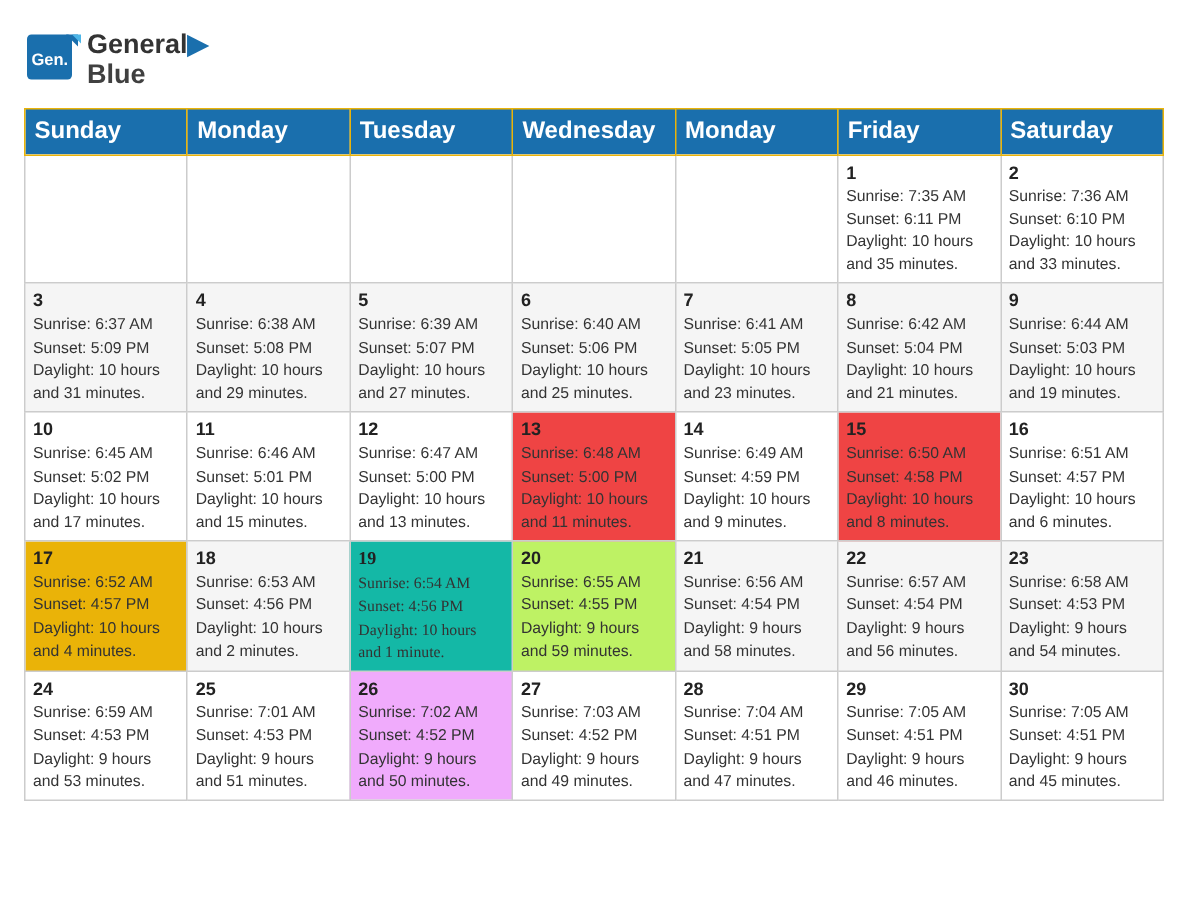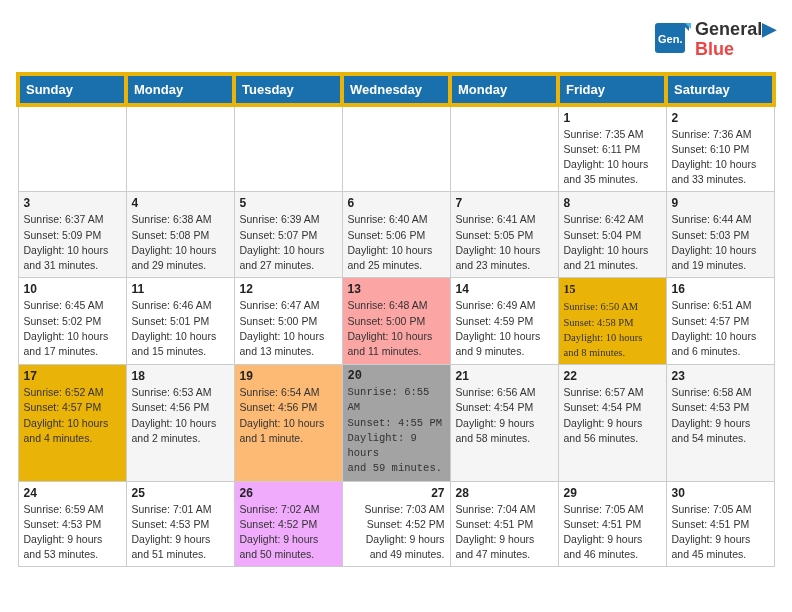--- a/index.html
+++ b/index.html
@@ -6,21 +6,21 @@
     body {
       font-family: Arial, sans-serif;
       background: #fff;
       width: 792px;
       min-height: 612px;
       padding: 16px;
     }
     .header {
       display: flex;
       align-items: flex-start;
-      justify-content: flex-end;
+      justify-content: flex-start;
       margin-bottom: 12px;
     }
     .logo {
       display: flex;
       flex-direction: column;
       align-items: flex-start;
       margin-top: 4px;
     }
     .logo-wrapper {
       display: flex;
@@ -41,25 +41,25 @@
       margin-top: 2px;
     }
     .calendar {
       width: 100%;
       border-collapse: collapse;
       border: 1px solid #ccc;
     }
     .calendar th {
       background: #1a6fad;
       color: #fff;
-      font-size: 13px;
+      font-size: 16px;
       font-weight: bold;
       padding: 6px 6px;
       text-align: left;
-      border: 4px solid #eab308;
+      border: 1px solid #eab308;
     }
     .calendar td {
       vertical-align: top;
       border: 1px solid #ccc;
       padding: 4px 5px;
       width: calc(100% / 7);
       min-height: 80px;
       font-size: 10.5px;
       color: #333;
       background: #fff;
@@ -92,21 +92,21 @@
   <div class="logo">
     <div class="logo-wrapper">
       <svg width="38" height="38" viewBox="0 0 38 38">
         <rect x="2" y="2" width="30" height="30" rx="3" fill="#1a6fad"></rect>
         <polygon points="28,2 36,10 36,2" fill="#1a6fad"></polygon>
         <polygon points="32,2 38,2 38,8" fill="#4db6e8"></polygon>
         <text x="5" y="22" font-size="11" font-family="Arial" font-weight="bold" fill="white">Gen.</text>
       </svg>
       <div style="margin-left:4px;">
         <div style="font-size:18px;font-weight:bold;color:#333;line-height:1.1;">General<span style="color:#1a6fad;">▶</span></div>
-        <div style="font-size:18px;font-weight:bold;color:#ef4444;line-height:1.1;">Blue</div>
+        <div style="font-size:18px;font-weight:bold;color:#404040;line-height:1.1;">Blue</div>
       </div>
     </div>
   </div>
   <div class="title-block">
     <div class="month-title"></div>
     <div class="subtitle"></div>
   </div>
 </div>
 
 <table class="calendar">
@@ -209,35 +209,35 @@
 Daylight: 10 hours
 and 15 minutes.</div>
         </td>
         <td style="background: rgb(255, 255, 255);">
           <div class="day-number">12</div>
           <div class="day-info" style="white-space: pre-line;">Sunrise: 6:47 AM
 Sunset: 5:00 PM
 Daylight: 10 hours
 and 13 minutes.</div>
         </td>
-        <td style="background: #fca5a5;">
+        <td style="background: #ef4444;">
           <div class="day-number">13</div>
           <div class="day-info" style="white-space: pre-line;">Sunrise: 6:48 AM
 Sunset: 5:00 PM
 Daylight: 10 hours
 and 11 minutes.</div>
         </td>
         <td style="background: rgb(255, 255, 255);">
           <div class="day-number">14</div>
           <div class="day-info" style="white-space: pre-line;">Sunrise: 6:49 AM
 Sunset: 4:59 PM
 Daylight: 10 hours
 and 9 minutes.</div>
         </td>
-        <td style="background: #eab308; font-family: Liberation Serif, serif;">
+        <td style="background: #ef4444;">
           <div class="day-number">15</div>
           <div class="day-info" style="white-space: pre-line;">Sunrise: 6:50 AM
 Sunset: 4:58 PM
 Daylight: 10 hours
 and 8 minutes.</div>
         </td>
         <td style="background: rgb(255, 255, 255);">
           <div class="day-number">16</div>
           <div class="day-info" style="white-space: pre-line;">Sunrise: 6:51 AM
 Sunset: 4:57 PM
@@ -253,28 +253,28 @@
 Daylight: 10 hours
 and 4 minutes.</div>
         </td>
         <td style="background: rgb(245, 245, 245);">
           <div class="day-number">18</div>
           <div class="day-info" style="white-space: pre-line;">Sunrise: 6:53 AM
 Sunset: 4:56 PM
 Daylight: 10 hours
 and 2 minutes.</div>
         </td>
-        <td style="background: #fdba74;">
+        <td style="background: #14b8a6; font-family: Liberation Serif, serif;">
           <div class="day-number">19</div>
           <div class="day-info" style="white-space: pre-line;">Sunrise: 6:54 AM
 Sunset: 4:56 PM
 Daylight: 10 hours
 and 1 minute.</div>
         </td>
-        <td style="background: #a3a3a3; font-family: Liberation Mono, monospace;">
+        <td style="background: #bef264;">
           <div class="day-number">20</div>
           <div class="day-info" style="white-space: pre-line;">Sunrise: 6:55 AM
 Sunset: 4:55 PM
 Daylight: 9 hours
 and 59 minutes.</div>
         </td>
         <td style="background: rgb(245, 245, 245);">
           <div class="day-number">21</div>
           <div class="day-info" style="white-space: pre-line;">Sunrise: 6:56 AM
 Sunset: 4:54 PM
@@ -311,21 +311,21 @@
 Daylight: 9 hours
 and 51 minutes.</div>
         </td>
         <td style="background: #f0abfc;">
           <div class="day-number">26</div>
           <div class="day-info" style="white-space: pre-line;">Sunrise: 7:02 AM
 Sunset: 4:52 PM
 Daylight: 9 hours
 and 50 minutes.</div>
         </td>
-        <td style="background: rgb(255, 255, 255); text-align: right;">
+        <td style="background: rgb(255, 255, 255);">
           <div class="day-number">27</div>
           <div class="day-info" style="white-space: pre-line;">Sunrise: 7:03 AM
 Sunset: 4:52 PM
 Daylight: 9 hours
 and 49 minutes.</div>
         </td>
         <td style="background: rgb(255, 255, 255);">
           <div class="day-number">28</div>
           <div class="day-info" style="white-space: pre-line;">Sunrise: 7:04 AM
 Sunset: 4:51 PM

